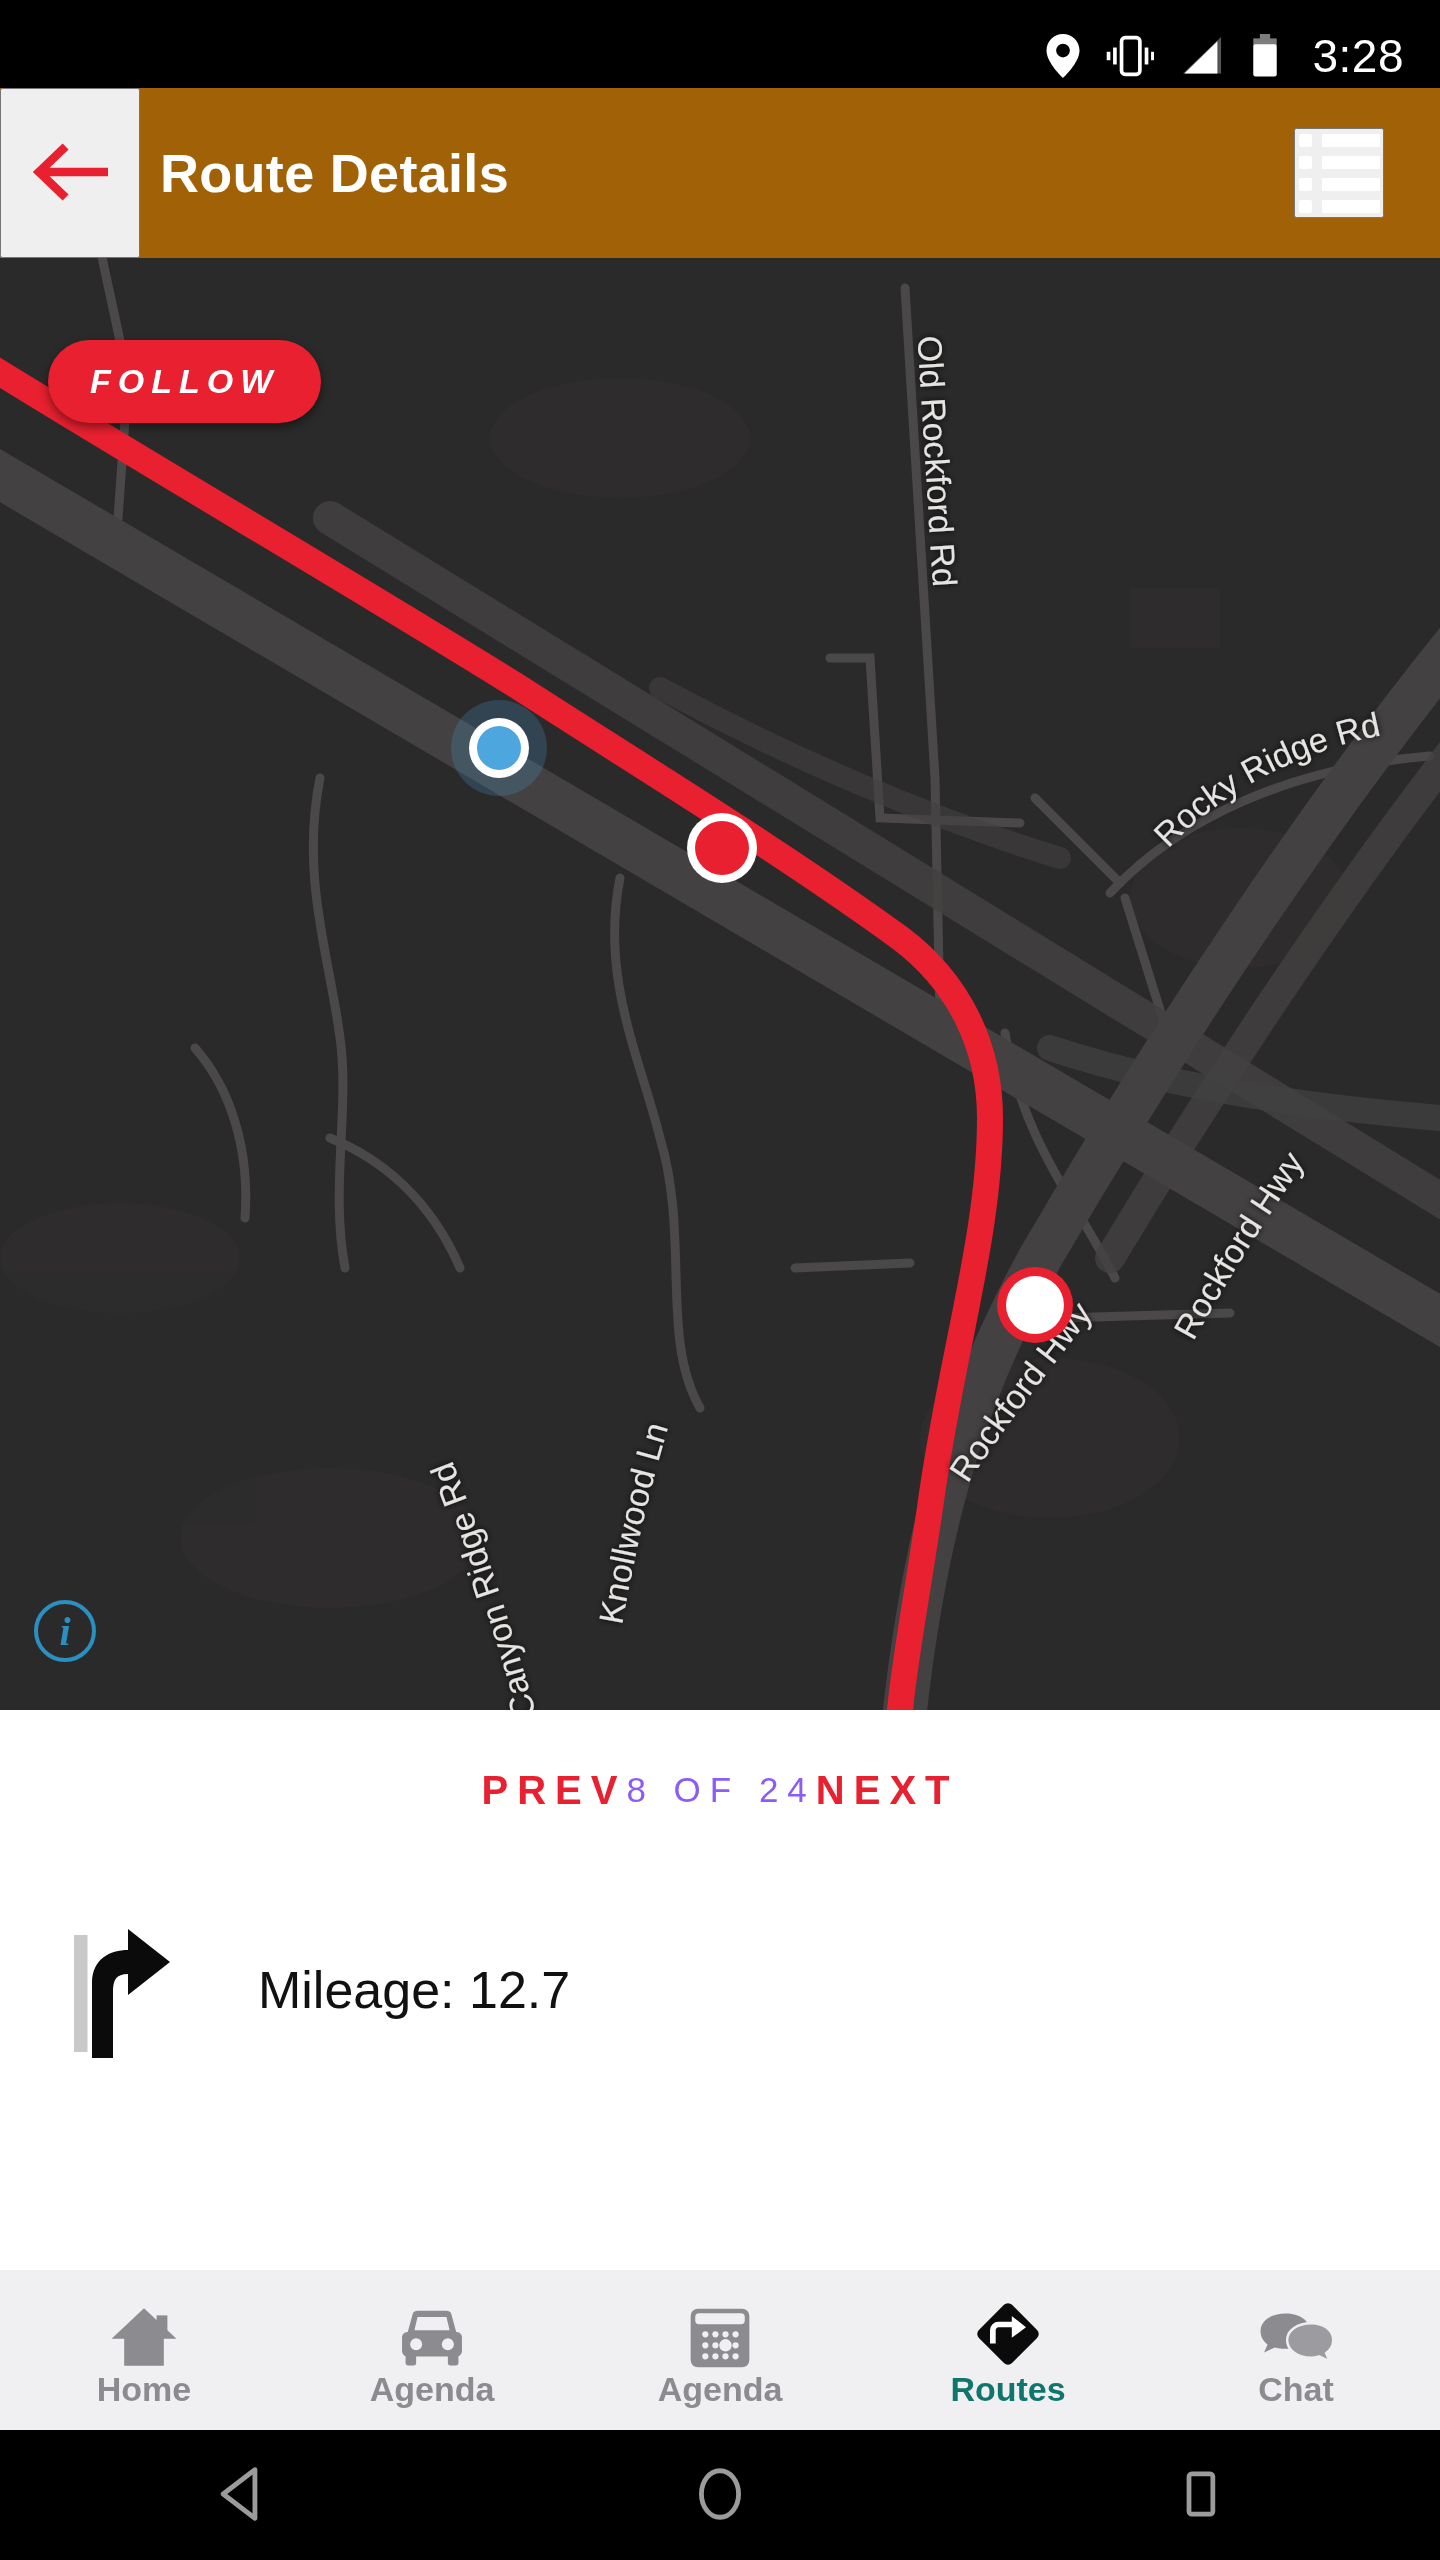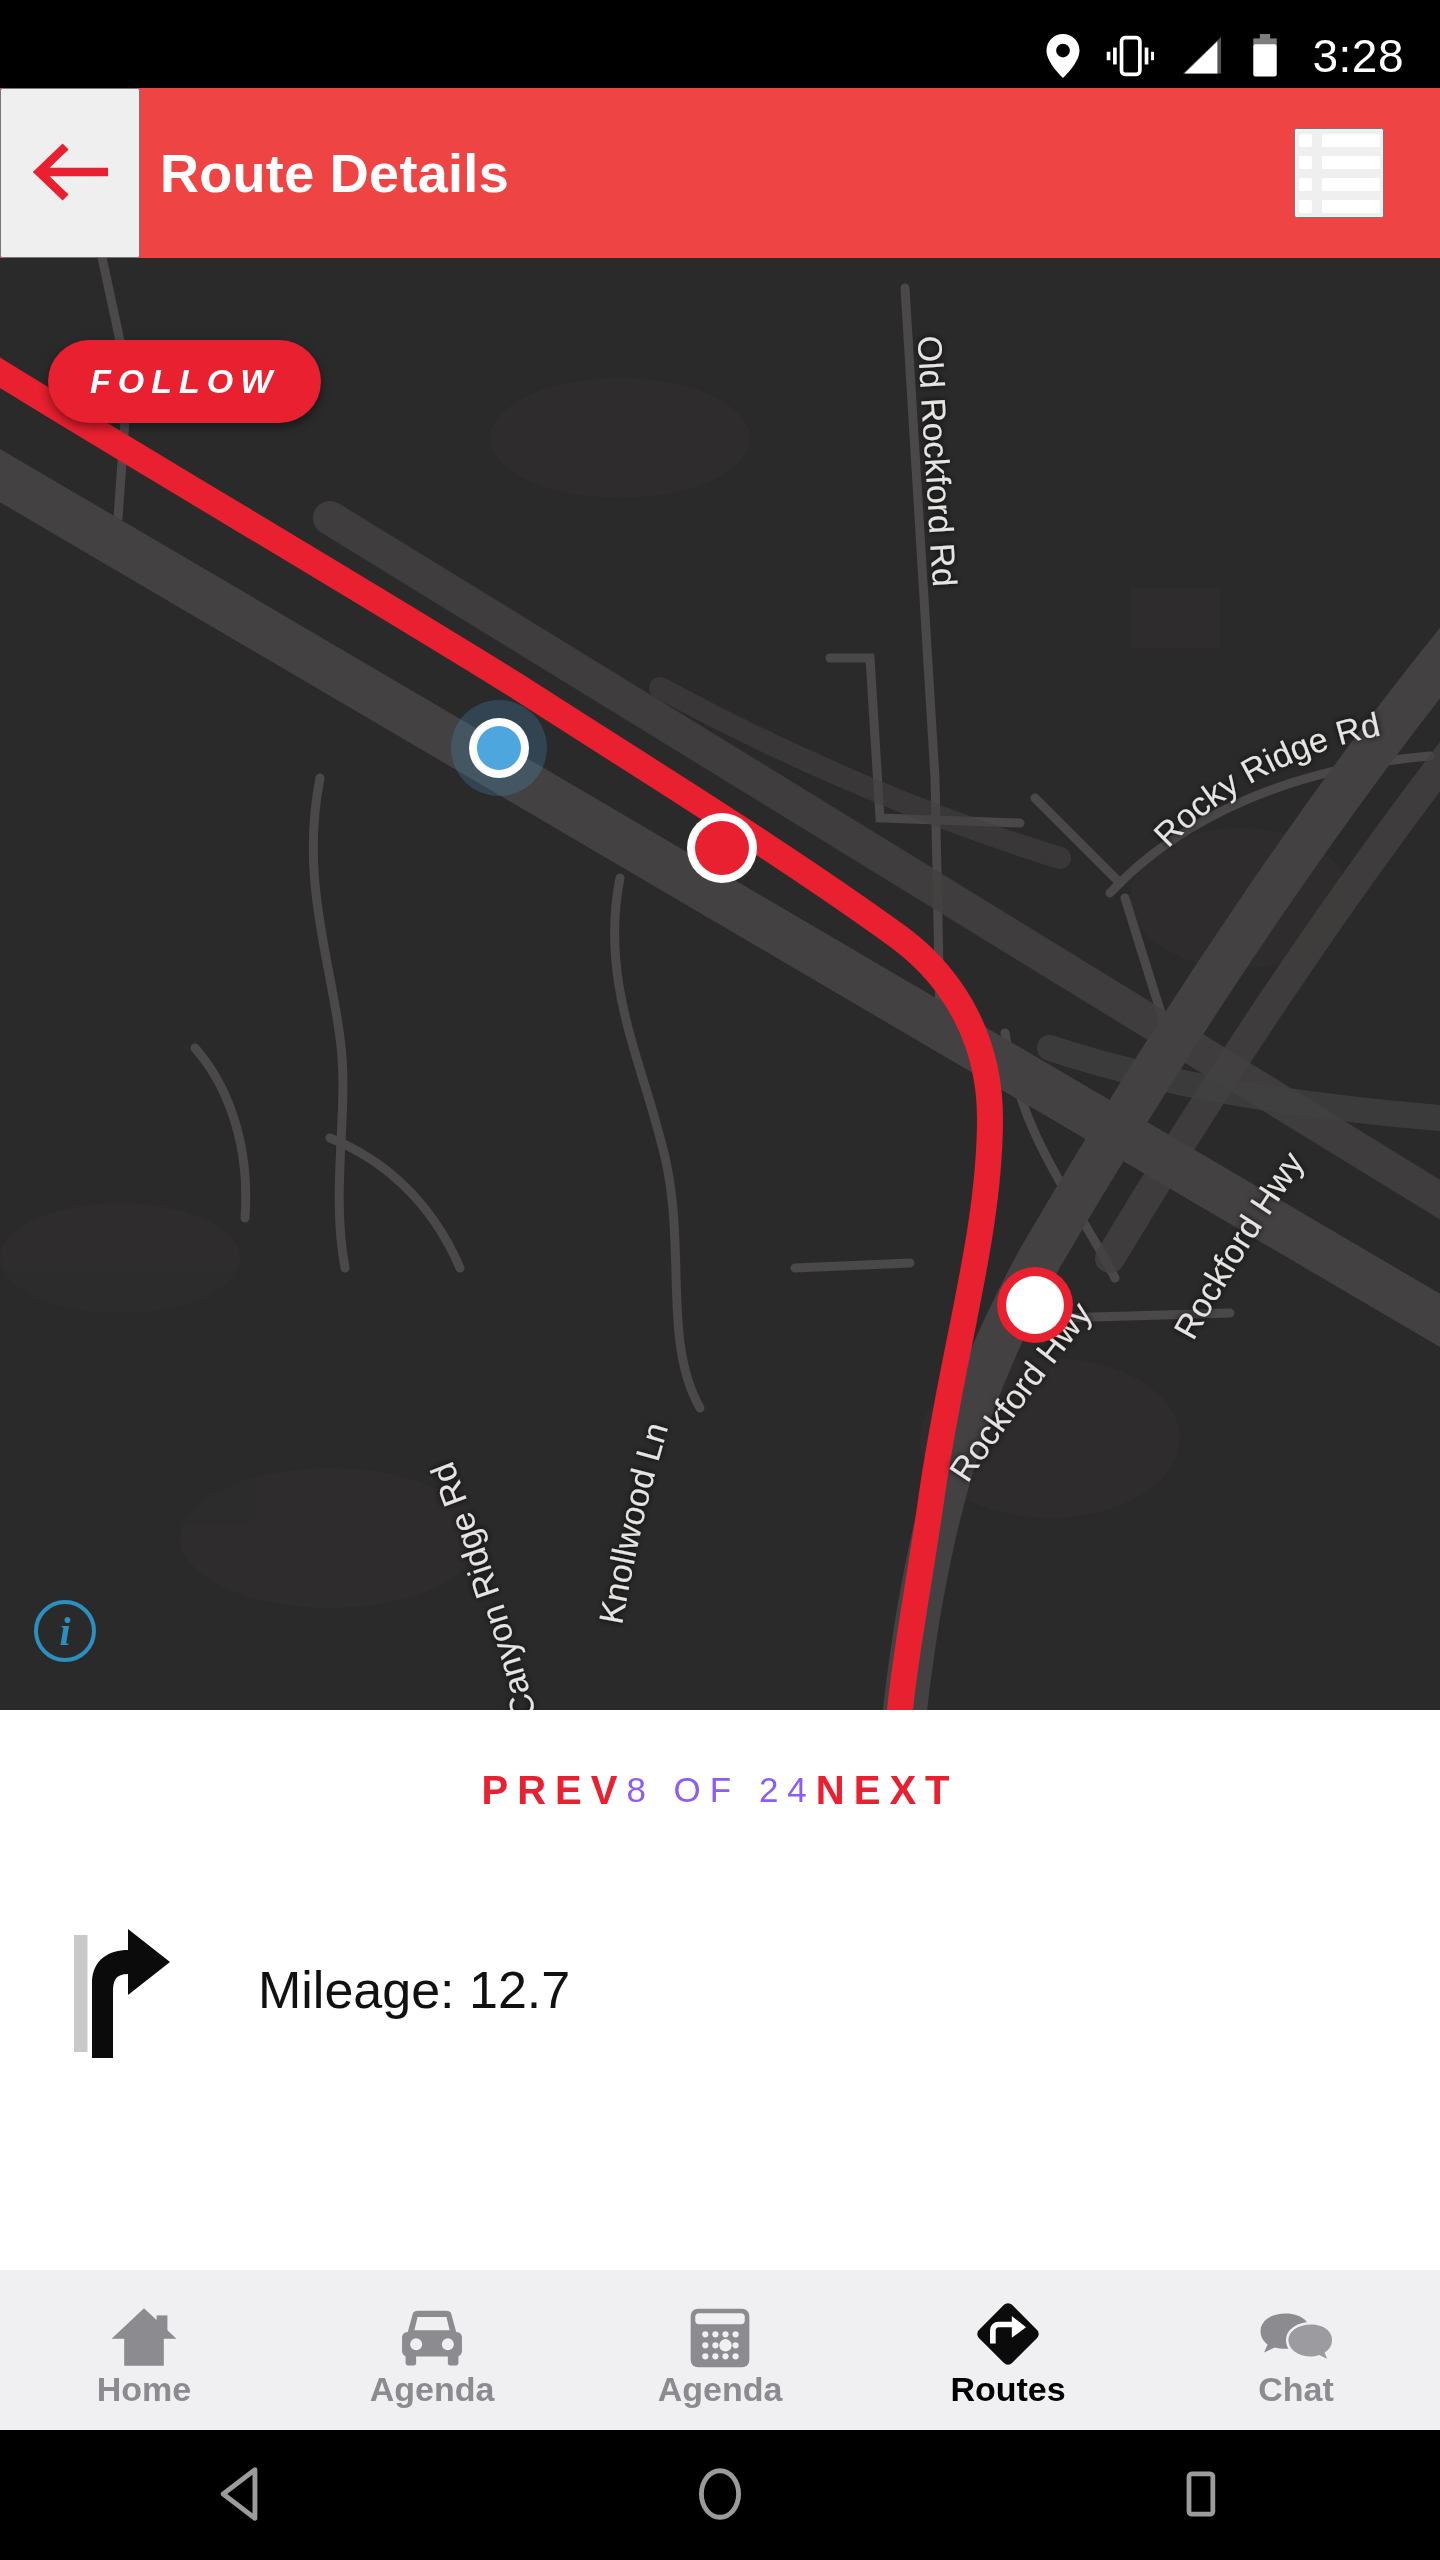--- a/index.html
+++ b/index.html
@@ -16,21 +16,21 @@
     position:absolute; top:12px; left:0; width:1440px; height:88px;
     background:#000; display:flex; align-items:center;
     justify-content:flex-end; padding-right:36px; gap:26px;
   }
   .sb-icon { display:flex; align-items:center; justify-content:center; }
   .sb-time { color:#fff; font-size:46px; letter-spacing:0.5px; margin-left:6px; }
 
   
   .appbar {
     position:absolute; top:88px; left:0; width:1440px; height:170px;
-    background:#ef4444; display:flex; align-items:center;
+    background:#a16207; display:flex; align-items:center;
   }
   .backbtn { width:140px; height:170px; display:flex; align-items:center; justify-content:center; }
   .appbar-title {
     color:#fff; font-size:54px; font-weight:bold;
     letter-spacing:0.3px; margin-left:20px;
   }
   .listbtn { position:absolute; right:56px; top:50%; transform:translateY(-50%);
              width:90px; height:90px; display:flex; align-items:center; justify-content:center; }
   .list-rows { display:flex; flex-direction:column; gap:9px; }
   .list-row { display:flex; align-items:center; gap:10px; }
@@ -90,21 +90,21 @@
   .tabbar {
     position:absolute; top:2270px; left:0; width:1440px; height:160px;
     background:#f0eff1; display:flex; align-items:center;
   }
   .tab {
     flex:1; height:100%; display:flex; flex-direction:column;
     align-items:center; justify-content:center; 
     background:none; border:none; cursor:pointer;
   }
   .tab-label { font-size:34px; color:#8b8b90; font-weight:bold; }
-  .tab.active .tab-label { color:#000000; }
+  .tab.active .tab-label { color:#0f766e; }
   .tab-icon { height:78px; display:flex; align-items:flex-end; justify-content:center; }
 
   
   .androidnav {
     position:absolute; top:2430px; left:0; width:1440px; height:130px;
     background:#000; display:flex; align-items:center; justify-content:space-around;
   }
   .anav-btn { width:150px; height:130px; display:flex; align-items:center;
               justify-content:center; background:none; border:none; cursor:pointer; }
 </style>

